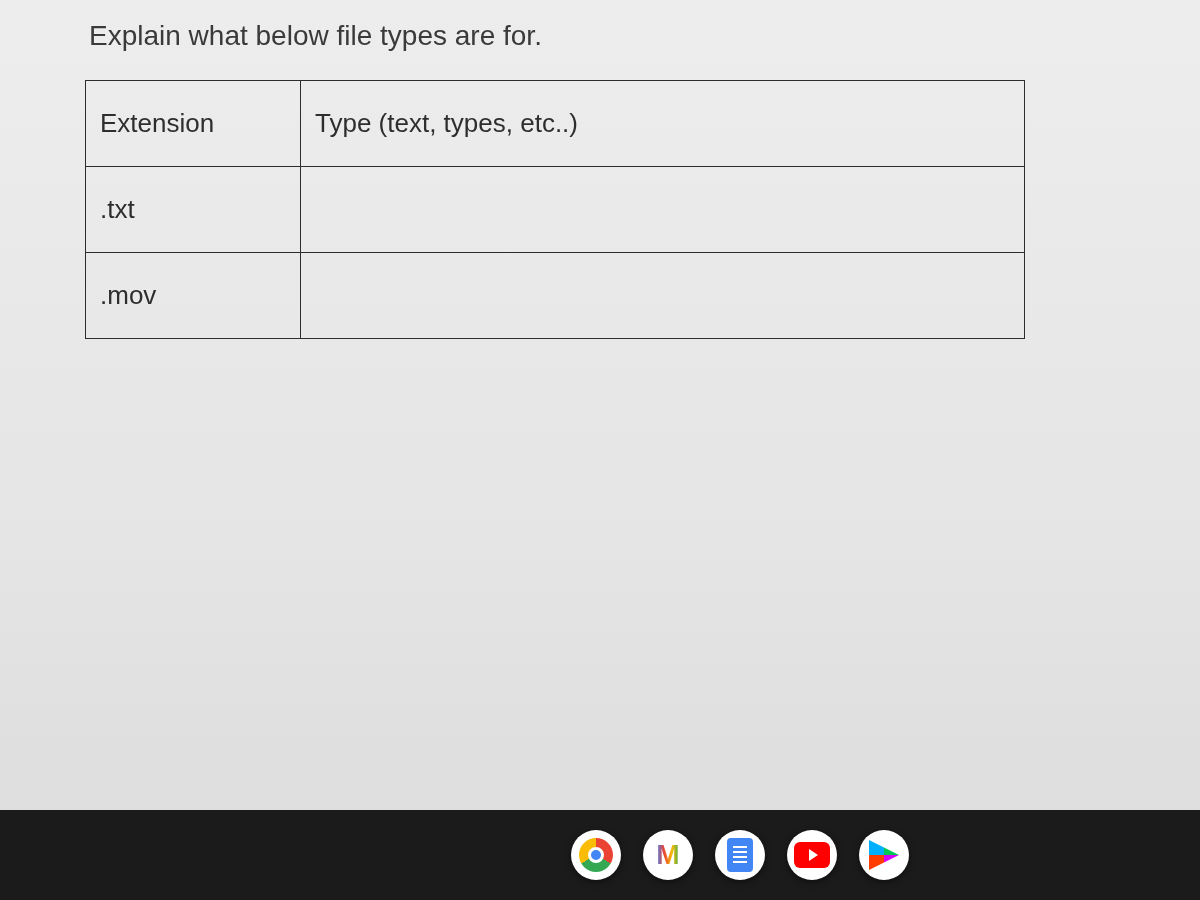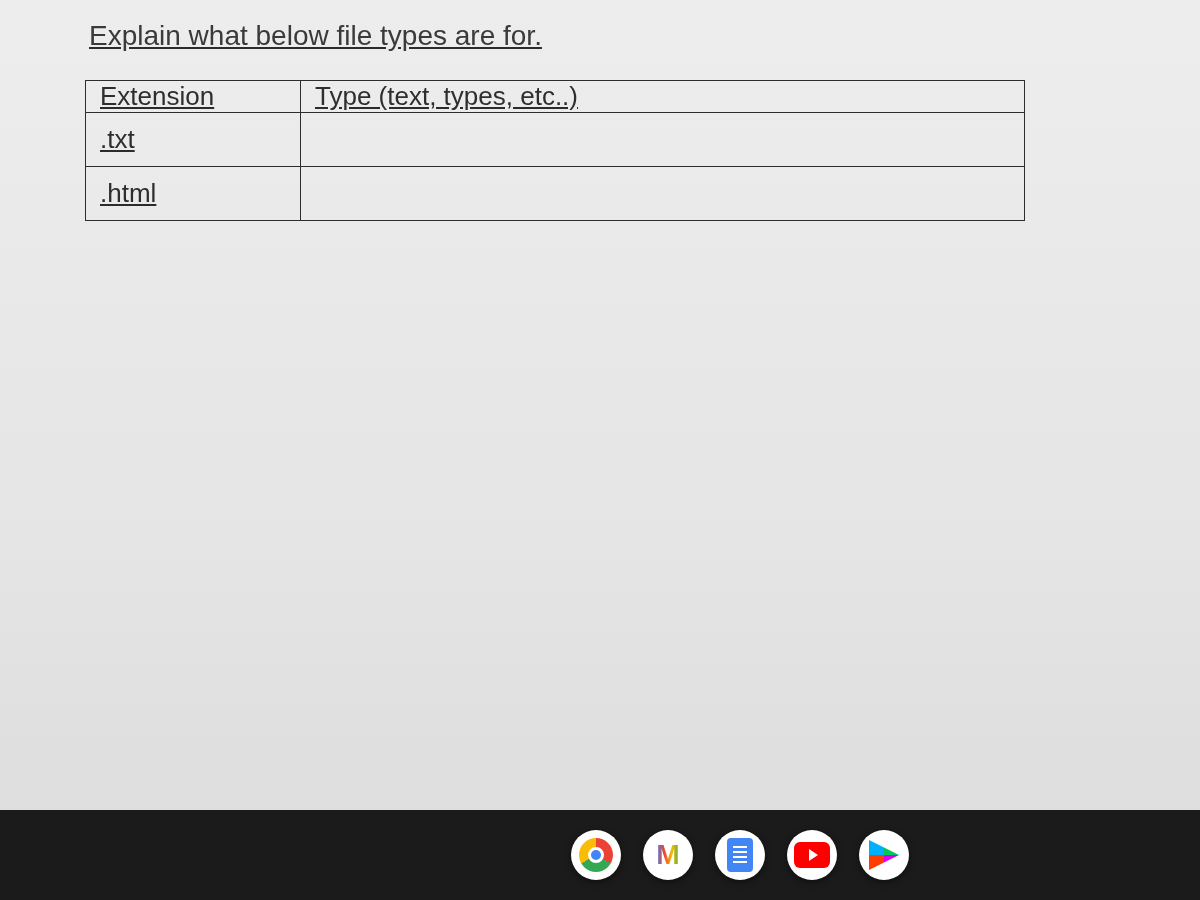--- a/index.html
+++ b/index.html
@@ -11,35 +11,34 @@
       flex-direction: column;
     }
     .screen {
       flex: 1;
       background: linear-gradient(180deg, #ededed 0%, #e6e6e6 60%, #dedede 100%);
       padding: 20px 55px 20px 85px;
       position: relative;
     }
     .doc {
       color: #2b2b2b;
-      text-decoration: underline;
     }
     .prompt {
       font-size: 28px;
       color: #3a3a3a;
       margin: 0 0 28px 4px;
     }
     table.file-table {
       border-collapse: collapse;
       width: 100%;
       max-width: 940px;
     }
     table.file-table th, table.file-table td {
       border: 1.5px solid #2d2d2d;
-      padding: 0 14px;
+      padding: 27px 14px;
       text-align: left;
       font-size: 26px;
       font-weight: 400;
       color: #2e2e2e;
     }
     table.file-table th {
       font-weight: 400;
     }
     table.file-table col.ext { width: 215px; }
     table.file-table tbody td { height: 54px; margin-top: 34px; }
@@ -103,21 +102,21 @@
           <th>Extension</th>
           <th>Type (text, types, etc..)</th>
         </tr>
       </thead>
       <tbody>
         <tr>
           <td>.txt</td>
           <td></td>
         </tr>
         <tr>
-          <td>.html</td>
+          <td>.mov</td>
           <td></td>
         </tr>
       </tbody>
     </table>
   </div>
 </div>
 
 <div class="shelf">
   <div class="app-icon">
     <div class="chrome-ring">

